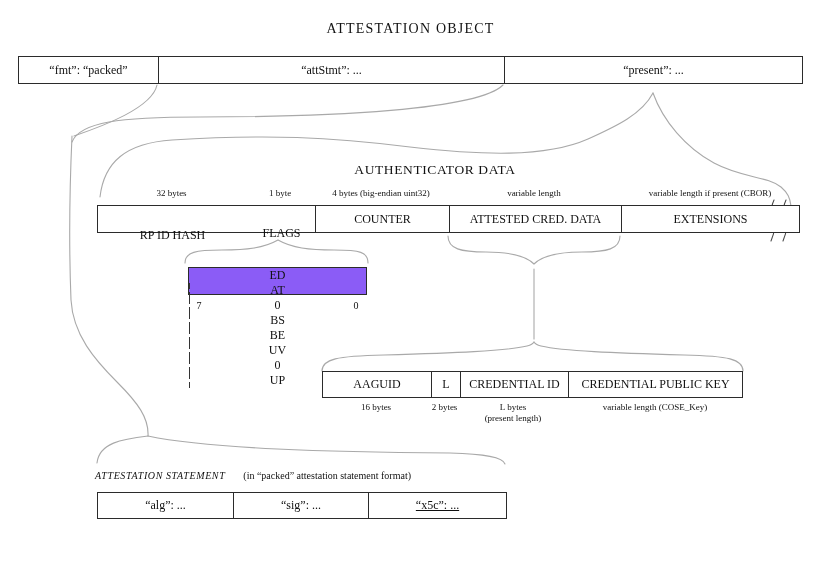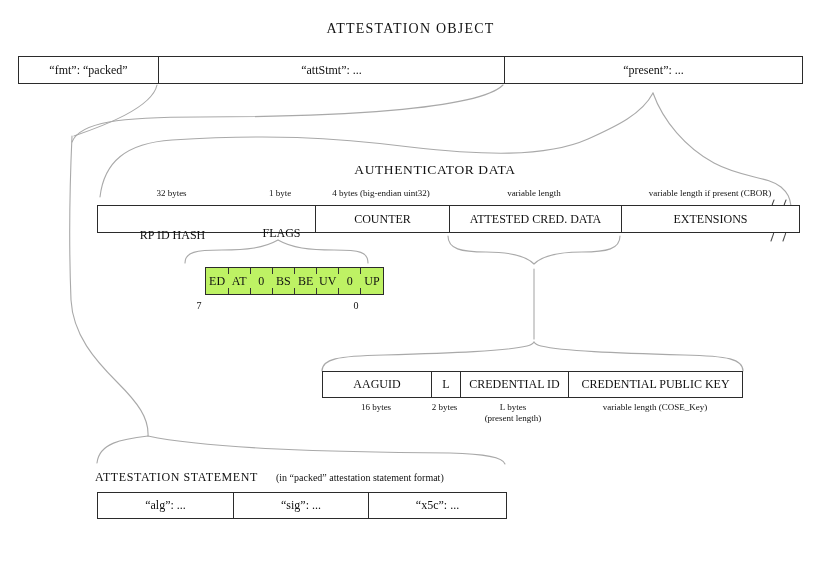--- a/index.html
+++ b/index.html
@@ -10,30 +10,30 @@
   .title{left:0;top:21px;width:821px;text-align:center;font-size:14px;letter-spacing:1.2px;z-index:3;}
   .boxrow{display:flex;border:1.4px solid #2b2b2b;background:#fff;z-index:2;box-sizing:border-box;}
   .boxrow .cell{display:flex;align-items:center;justify-content:center;font-size:12px;white-space:nowrap;box-sizing:border-box;}
   .boxrow .cell + .cell{border-left:1.4px solid #2b2b2b;}
   .toprow{left:18px;top:56px;width:785px;height:28px;}
   .authrow{left:97px;top:205px;width:703px;height:28px;}
   .sizerow{display:flex;z-index:2;}
   .sizerow .scell{font-size:9px;text-align:center;white-space:nowrap;flex-shrink:0;line-height:11px;}
   .authsizes{left:97px;top:188px;width:703px;}
   .authdata-title{left:235px;top:162px;width:400px;text-align:center;font-size:13.5px;letter-spacing:0.6px;z-index:3;}
-  .flagsbox{left:205px;top:267px;width:179px;height:28px;display:flex;border:1.1px solid #2b2b2b;background:#bef264;z-index:2;box-sizing:border-box;}
+  .flagsbox{left:188px;top:267px;width:179px;height:28px;display:flex;border:1.1px solid #2b2b2b;background:#8b5cf6;z-index:2;box-sizing:border-box;flex-direction:column;}
   .bitcell{flex:1 1 0;position:relative;display:flex;align-items:center;justify-content:center;font-size:12px;}
   .bitcell + .bitcell::before{content:"";position:absolute;left:-0.5px;top:0;height:6px;border-left:1px solid #333;}
   .bitcell + .bitcell::after{content:"";position:absolute;left:-0.5px;bottom:0;height:6px;border-left:1px solid #333;}
   .bitidx{font-size:10px;z-index:2;width:18px;text-align:center;}
   .credrow{left:322px;top:371px;width:421px;height:27px;}
   .credrow .cell{font-size:12px;text-align:center;}
   .credsizes{left:322px;top:402px;width:421px;}
   .aslabelrow{left:95px;top:470px;display:flex;align-items:baseline;z-index:2;white-space:nowrap;}
-  .astitle{font-size:12px;letter-spacing:0.6px;}
+  .astitle{font-size:10px;letter-spacing:0.6px;font-style:italic;}
   .asnote{font-size:10px;margin-left:18px;}
   .asrow{left:97px;top:492px;width:410px;height:27px;}
   .ext-cell{position:relative;}
 </style>
 </head>
 <body>
 
 <div id="canvas">
 
   <svg class="connectors" width="821" height="565" viewBox="0 0 821 565">
@@ -113,16 +113,16 @@
   </div>
 
   <div class="abs aslabelrow">
     <span class="astitle">ATTESTATION STATEMENT</span>
     <span class="asnote">(in “packed” attestation statement format)</span>
   </div>
 
   <div class="abs boxrow asrow">
     <div class="cell" style="width:135px;">“alg”: ...</div>
     <div class="cell" style="width:135px;">“sig”: ...</div>
-    <div class="cell" style="flex:1;">“x5c”: ...</div>
+    <div class="cell" style="flex:1;text-decoration:underline;">“x5c”: ...</div>
   </div>
 
 </div>
 
 </body></html>

